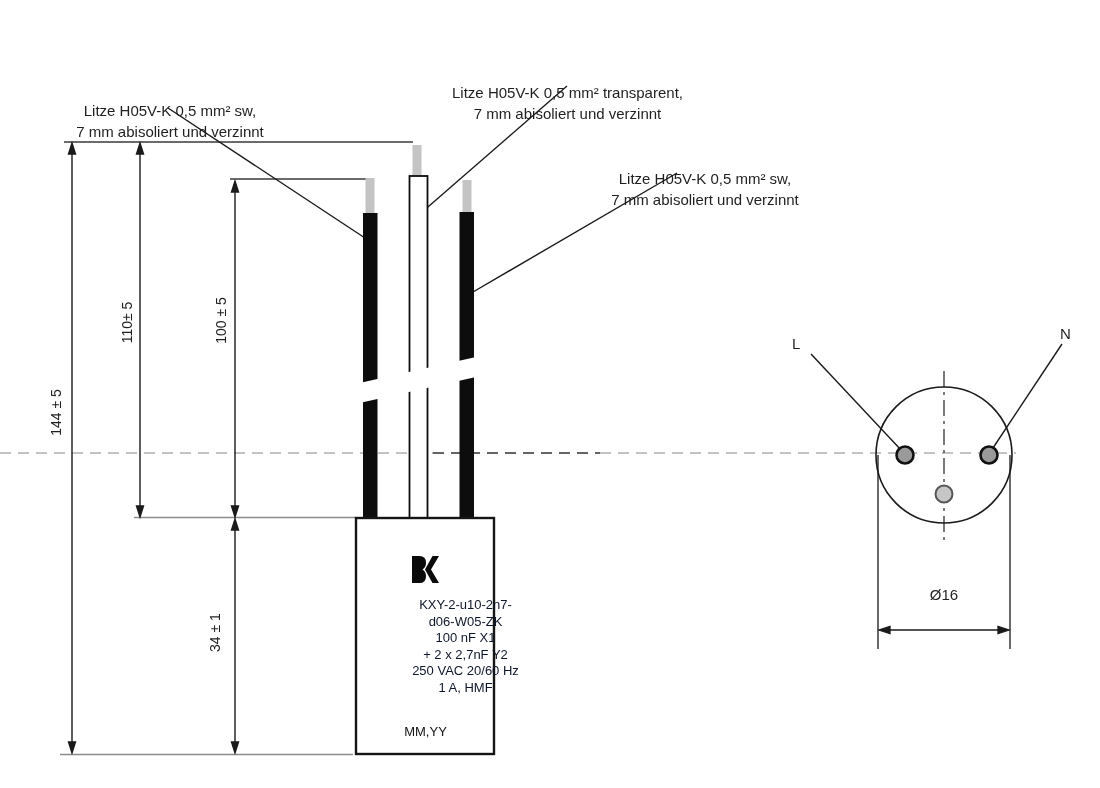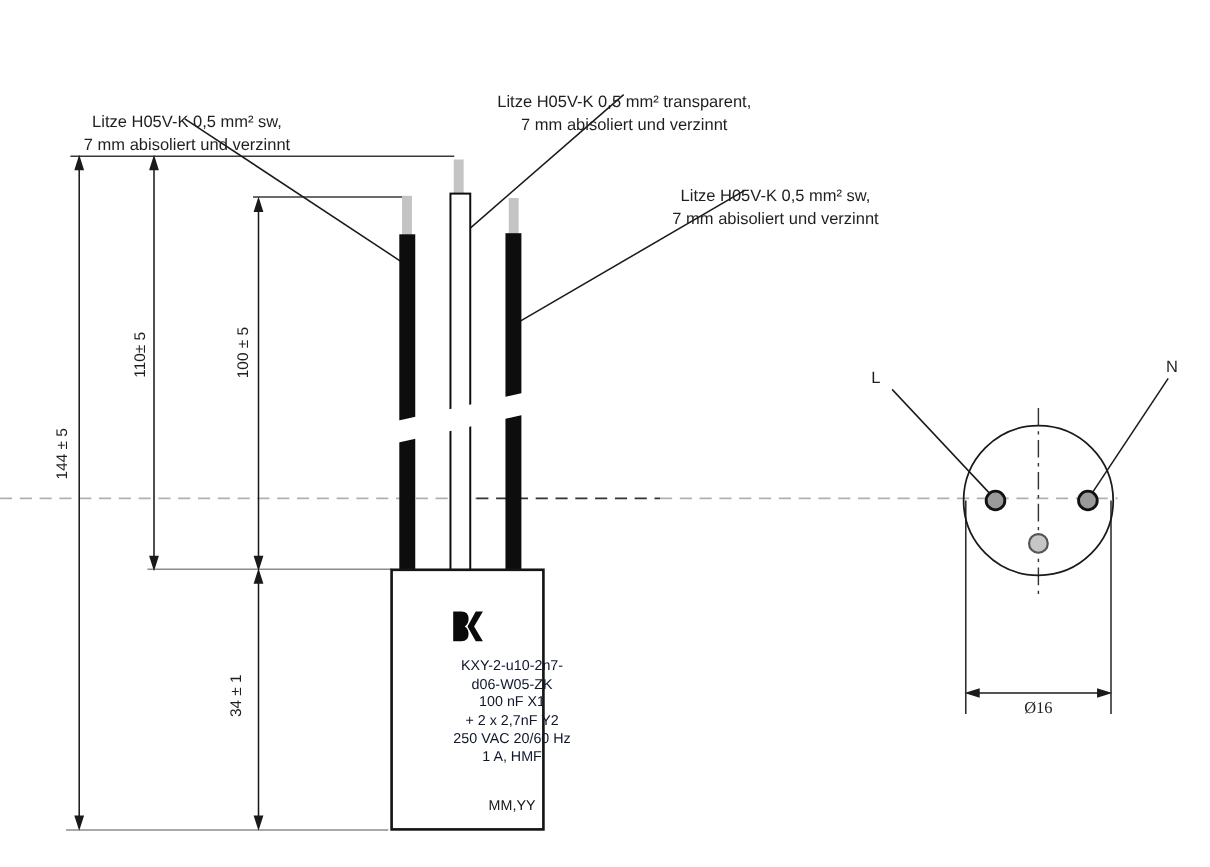--- a/index.html
+++ b/index.html
@@ -33,21 +33,21 @@
     width:90px;text-align:center;
     font-size:15px;color:#1f1f1f;white-space:nowrap;
   }
   .bodytext{
     position:absolute;left:357px;top:597px;width:137px;
     font-size:13px;line-height:16.5px;
     color:#0f172a;text-align:center;white-space:nowrap;margin-left:40px;
   }
   .datecode{
     position:absolute;left:357px;top:724px;width:137px;
-    font-size:13px;color:#141414;text-align:center;white-space:nowrap;padding-left:40px;
+    font-size:13px;color:#141414;text-align:center;white-space:nowrap;
   }
 </style>
 </head>
 <body>
 
 <div id="canvas">
 
   <svg id="linework" width="1100" height="788" viewBox="0 0 1100 788" xmlns="http://www.w3.org/2000/svg">
 
     <g>
@@ -140,21 +140,21 @@
   <div class="lbl" style="left:555px;top:123px;width:300px;">
     <div>Litze H05V-K 0,5 mm² sw,</div>
     <div>7 mm abisoliert und verzinnt</div>
   </div>
 
   <div class="dim" style="left:11px;top:404px;">144 ± 5</div>
   <div class="dim" style="left:82px;top:314px;">110± 5</div>
   <div class="dim" style="left:176px;top:312px;">100 ± 5</div>
   <div class="dim" style="left:170px;top:624px;">34 ± 1</div>
 
-  <div class="dialbl" style="left:899px;top:636px;font-family:Liberation Serif, serif;">Ø16</div>
+  <div class="dialbl" style="left:899px;top:586px;">Ø16</div>
 
   <div class="pinlbl" style="left:792px;top:335px;">L</div>
   <div class="pinlbl" style="left:1060px;top:325px;">N</div>
 
   <div class="bodytext">
     <div>KXY-2-u10-2n7-</div>
     <div>d06-W05-ZK</div>
     <div>100 nF X1</div>
     <div>+ 2 x 2,7nF Y2</div>
     <div>250 VAC 20/60 Hz</div>

